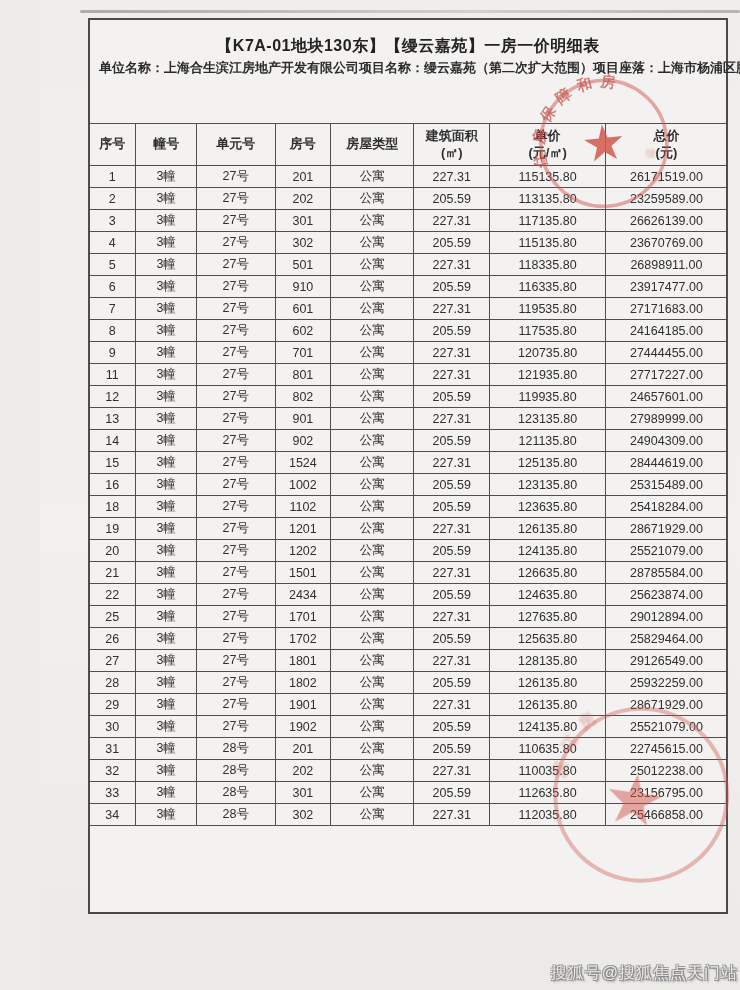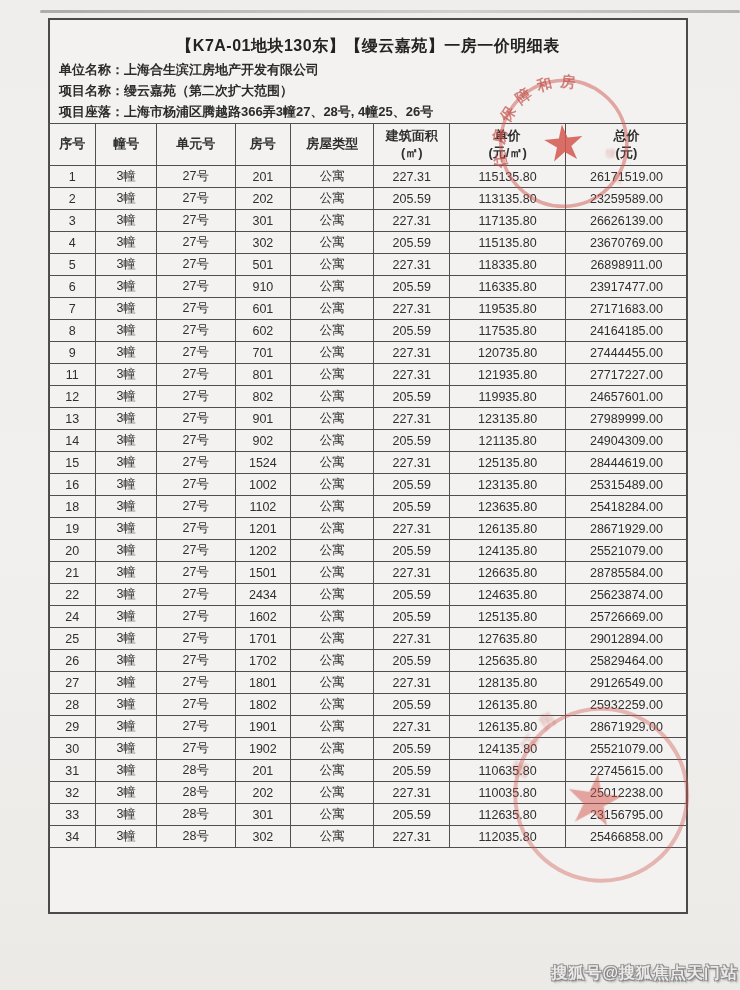--- a/index.html
+++ b/index.html
@@ -2,53 +2,53 @@
 <html><head>
 <meta charset="utf-8">
 <style>
   html,body{margin:0;padding:0;}
   body{
     width:740px;height:990px;position:relative;overflow:hidden;
     background:#edecea;
     font-family:"Liberation Sans","DejaVu Sans",sans-serif;
     color:#2e2e2e;
   }
-  .page{position:absolute;inset:0;background:linear-gradient(180deg,#efeeec 0%,#f1f0ee 55%,#eceae7 100%);}
+  .page{position:absolute;inset:0;background:linear-gradient(180deg,#efeeec 0%,#f1f0ee 55%,#eceae7 100%);margin-left:40px;}
   .scan-edge{position:absolute;left:40px;right:0;top:10px;height:3px;
     background:linear-gradient(90deg,rgba(90,90,90,.45),rgba(120,120,120,.25) 60%,rgba(90,90,90,.4));
     border-radius:2px;filter:blur(.6px);}
   .doc-box{
     position:absolute;left:48px;top:18px;width:640px;height:896px;
     border:2px solid #4a4a4a;box-sizing:border-box;background:#f3f2f0;
   }
   .doc-title{
     height:37px;display:flex;align-items:flex-end;justify-content:center;
     font-size:16px;font-weight:bold;letter-spacing:.5px;color:#222;padding-top:4px;box-sizing:border-box;
   }
-  .info{height:66px;display:flex;flex-direction:column;justify-content:space-around;
+  .info{height:66px;display:flex;flex-direction:row;justify-content:space-around;
     padding:2px 8px 0 9px;box-sizing:border-box;}
   .info-line{font-size:13px;font-weight:bold;color:#2b2b2b;white-space:nowrap;}
   .info-line .val{font-weight:bold;}
   table.price{
     position:absolute;left:-2px;right:-2px;top:103px;
     width:calc(100% + 4px);
     border-collapse:collapse;table-layout:fixed;
   }
   table.price th,table.price td{
     border:1.5px solid #4f4f4f;text-align:center;vertical-align:middle;
     padding:0;color:#2f2f2f;overflow:hidden;white-space:nowrap;
   }
   table.price thead tr{height:42px;}
   table.price th{font-size:13px;font-weight:bold;line-height:1.25;}
   table.price tbody tr{height:22px;}
   table.price td{font-size:12.5px;font-weight:500;}
   .stamp{position:absolute;pointer-events:none;}
   .watermark{
     position:absolute;right:2px;bottom:6px;
-    font-size:16px;font-weight:bold;letter-spacing:1px;
+    font-size:16px;font-weight:normal;letter-spacing:1px;
     color:#eceae6;
     text-shadow:1px 1px 0 #87878a,-1px -1px 0 #9a9a9c,1px -1px 0 #8f8f91,-1px 1px 0 #8f8f91,2px 2px 2px rgba(80,80,80,.5);
   }
 </style>
 </head>
 <body>
 
 <div class="page">
 
   <div class="scan-edge"></div>
@@ -303,30 +303,20 @@
           </tr>
           <tr>
             <td>22</td>
             <td>3幢</td>
             <td>27号</td>
             <td>2434</td>
             <td>公寓</td>
             <td>205.59</td>
             <td>124635.80</td>
             <td>25623874.00</td>
-          </tr>
-          <tr>
-            <td>24</td>
-            <td>3幢</td>
-            <td>27号</td>
-            <td>1602</td>
-            <td>公寓</td>
-            <td>205.59</td>
-            <td>125135.80</td>
-            <td>25726669.00</td>
           </tr>
           <tr>
             <td>25</td>
             <td>3幢</td>
             <td>27号</td>
             <td>1701</td>
             <td>公寓</td>
             <td>227.31</td>
             <td>127635.80</td>
             <td>29012894.00</td>

